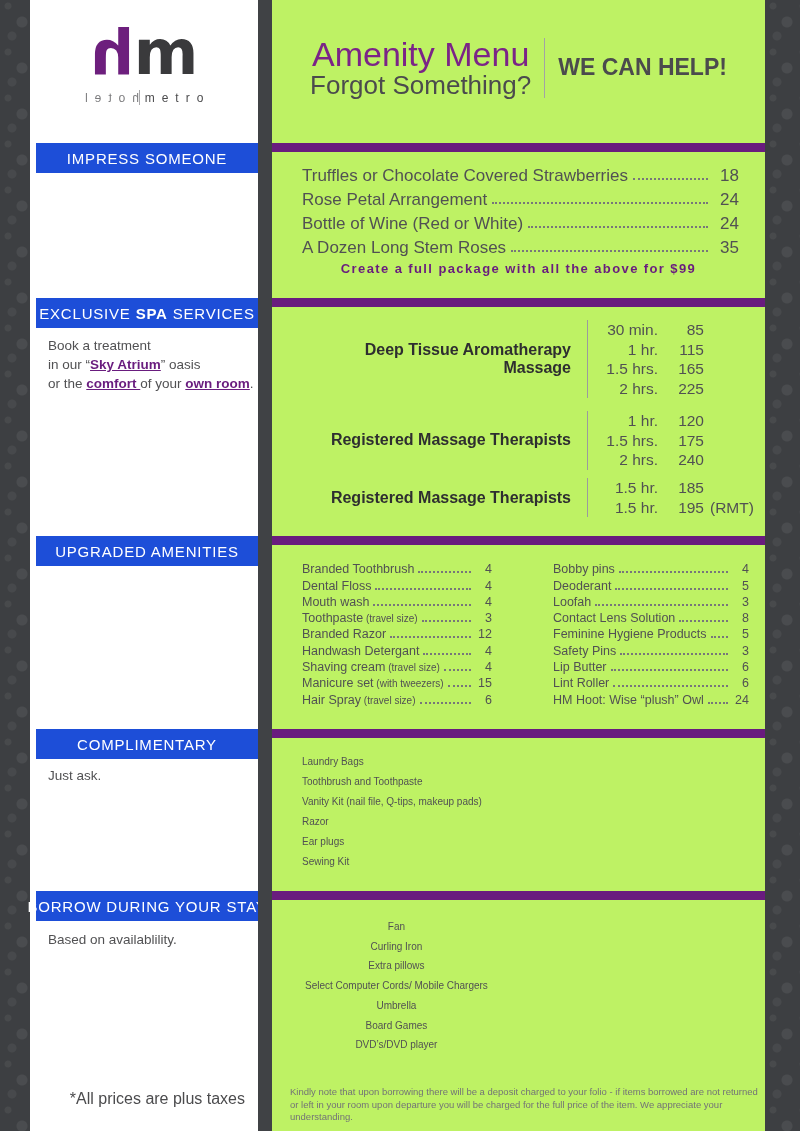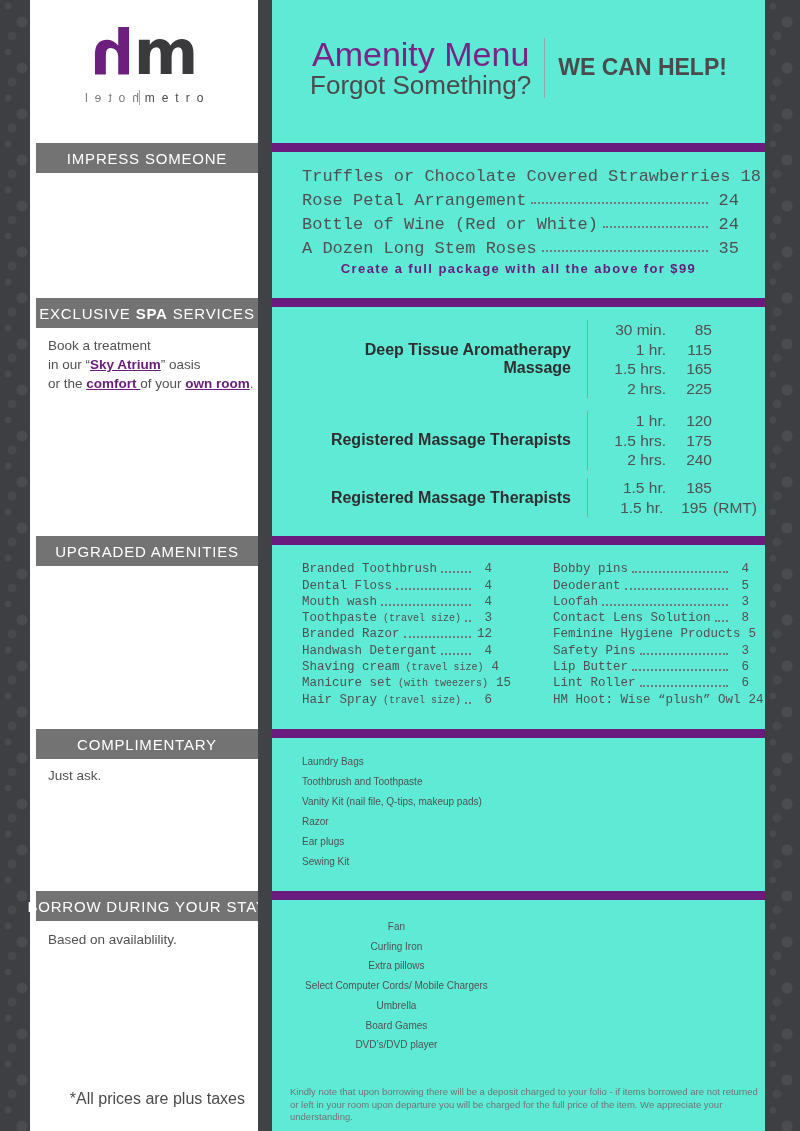--- a/index.html
+++ b/index.html
@@ -27,67 +27,67 @@
   .logo-marks { line-height:62px; height:66px; letter-spacing:-2px; }
   .mark-h, .mark-m { font-family:"DejaVu Sans", sans-serif; font-weight:bold; font-size:62px; display:inline-block; }
   .mark-h { color:#6d1f7d; transform:scaleX(-1); }
   .mark-m { color:#3a3a3c; }
   .logo-words { margin-top:2px; display:flex; justify-content:center; align-items:center; font-size:12px; color:#5a5a5c; }
   .w-hotel { display:inline-block; transform:scaleX(-1); letter-spacing:7px; color:#7c7c7e; }
   .w-div   { width:1px; height:15px; background:#a8a8aa; margin:0 5px 0 0; }
   .w-metro { letter-spacing:7px; color:#4b4b4d; }
 
   .side-banner {
-    position:absolute; left:6px; right:0; height:30px; background:#737373;
+    position:absolute; left:6px; right:0; height:30px; background:#1d4ed8;
     color:#fff; display:flex; align-items:center; justify-content:center;
     font-size:15px; letter-spacing:0.8px; font-weight:400;
     box-shadow:0 1px 0 rgba(255,255,255,0.9);
   }
   .side-banner .hb { font-weight:bold; white-space:pre; }
   .side-banner span { white-space:pre; }
 
   .side-note { position:absolute; left:18px; font-size:13.5px; color:#515153; }
   #spa-blurb { top:336px; line-height:19px; }
   .hl { color:#691c7e; font-weight:bold; text-decoration:underline; }
   #just-ask  { top:768px; }
   #based-on  { top:932px; }
   #all-prices{ position:absolute; right:13px; top:1090px; font-size:16px; color:#4b4b4d; text-align:right; }
 
   
-  .main { position:absolute; left:272px; top:0; width:493px; height:1131px; background:#5eead4; }
+  .main { position:absolute; left:272px; top:0; width:493px; height:1131px; background:#bef264; }
   .bar  { position:absolute; left:0; width:493px; height:9px; background:#691c7e; }
 
   .header-wrap { position:absolute; top:36px; left:0; width:100%; display:flex; justify-content:center; align-items:center; gap:13px; }
   .hw-stack { text-align:center; }
   .hw-title    { font-size:34px; color:#7b2487; line-height:36px; }
   .hw-subtitle { font-size:26px; color:#4b4b4d; line-height:27px; }
   .hw-divider  { width:1px; height:60px; background:#a3a3a5; }
   .hw-tagline  { font-size:23px; color:#4b4b4d;font-weight:bold; }
 
   
-  .prow { display:flex; align-items:flex-end;font-family:Liberation Mono, monospace; }
+  .prow { display:flex; align-items:flex-end; }
   .plabel { white-space:nowrap; }
   .psub { font-size:0.8em; }
   .leader { flex:1; border-bottom:2px dotted #77777a; margin:0 5px 5px 5px; }
   .pprice { text-align:right; }
 
   #impress-list { position:absolute; top:162px; left:30px; width:437px; font-size:17px; color:#515153; }
   #impress-list .prow { height:24px; }
   #impress-list .pprice { width:26px; }
   #impress-list .leader { margin-bottom:6px; }
 
   #package-note { position:absolute; top:261px; left:0; width:100%; text-align:center;
     font-size:13px; font-weight:bold; color:#691c7e; letter-spacing:1.4px; }
 
   
   .spa-block { position:absolute; left:30px; width:455px; display:flex; align-items:center; }
   .spa-name { flex:1; text-align:right; padding-right:16px; font-weight:bold; font-size:16px; color:#2e2e30; }
   .spa-prices { width:170px; border-left:1px solid #9b9b9d; padding-left:12px; }
   .spa-row { display:flex; line-height:19.5px; font-size:15.5px; color:#515153; }
-  .spa-dur { width:58px; text-align:right;margin-left:8px; }
+  .spa-dur { width:58px; text-align:right; }
   .spa-val { width:46px; text-align:right; }
   .spa-suf { margin-left:6px; }
 
   
   .up-col { position:absolute; top:560px; font-size:12.5px; color:#515153; }
   #upgraded-left  { left:30px;  width:190px; }
   #upgraded-right { left:281px; width:196px; }
   .up-col .prow { height:16.3px; }
   .up-col .pprice { width:17px; }
   .up-col .leader { margin:0 4px 3px 4px; }

